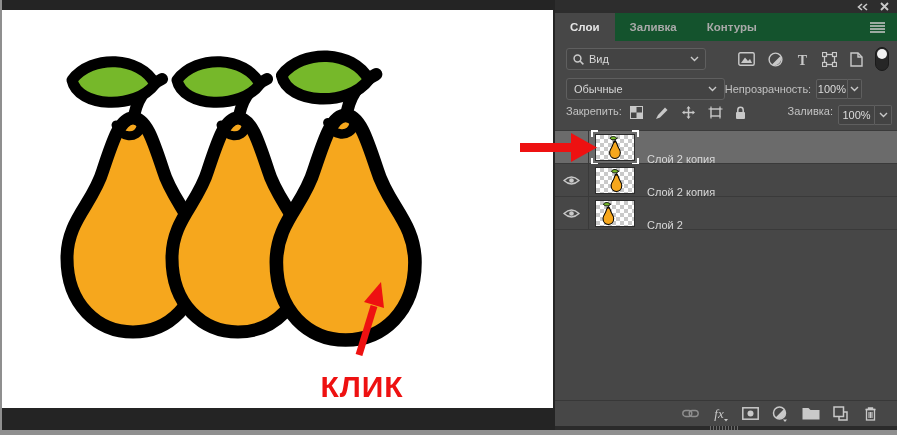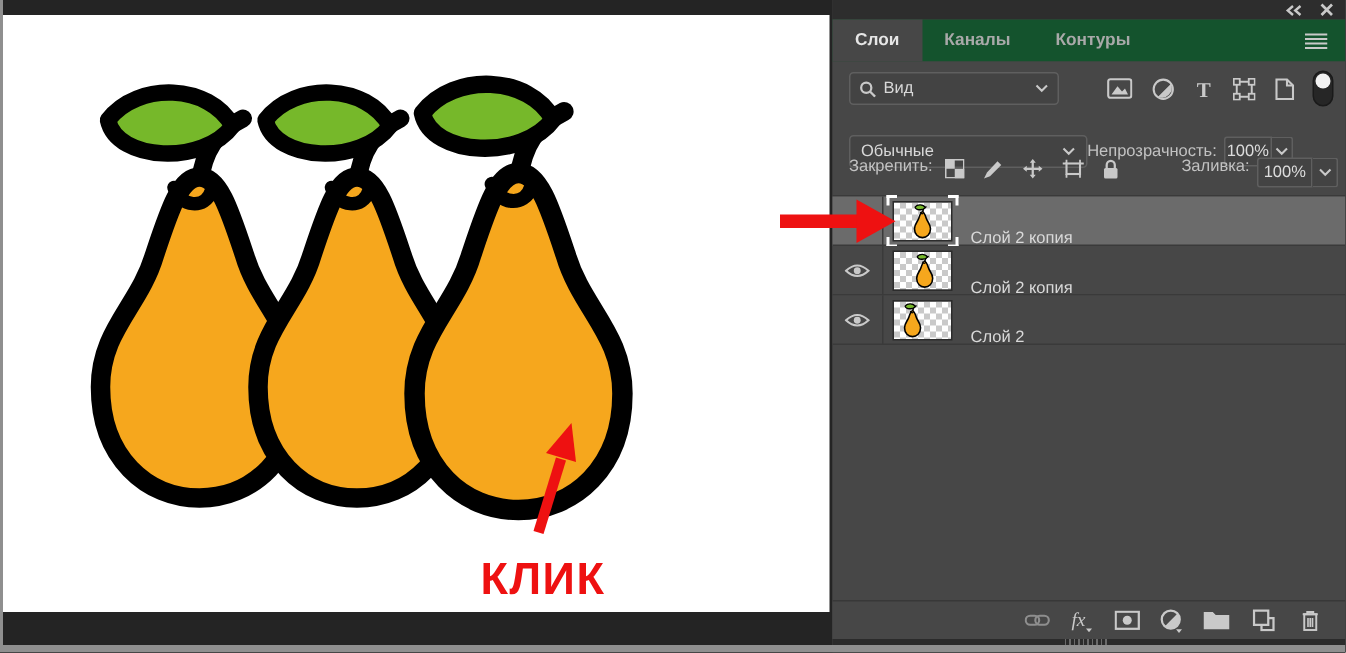--- a/index.html
+++ b/index.html
@@ -39,21 +39,21 @@
   .body { position:absolute; left:0; top:41px; width:342px; height:389px; background:#474747; }
 
   .filter-row { position:absolute; left:0; top:4px; width:342px; height:28px; display:flex; align-items:center; }
   .search-dd { margin-left:11px; width:140px; height:22px; background:#434343; border:1px solid #5f5f5f; border-radius:3px;
                display:flex; align-items:center; padding:0 6px; gap:5px; }
   .search-dd .lbl { flex:1; color:#d8d8d8; }
   .filter-icons { display:flex; align-items:center; gap:13px; margin-left:32px; }
   .toggle { margin-left:auto; margin-right:8px; position:relative; width:14px; height:24px; background:#262626; border-radius:7px; border:1px solid #1a1a1a; }
   .toggle::before { content:''; position:absolute; left:1px; top:1px; width:10px; height:10px; border-radius:50%; background:#f2f2f2; }
 
-  .blend-row { position:absolute; left:0; top:48px; width:312px; height:24px; display:flex; align-items:center; }
+  .blend-row { position:absolute; left:0; top:36px; width:312px; height:24px; display:flex; align-items:center; }
   .blend-dd { margin-left:11px; width:186px; height:22px; background:#434343; border:1px solid #5f5f5f; border-radius:3px;
               display:flex; align-items:center; padding:0 7px; }
   .blend-dd .lbl { flex:1; }
   .rlabel { color:#c2c2c2; margin-left:auto; margin-right:5px; }
   .valbox { width:37px; height:20px; background:#434343; border:1px solid #5f5f5f; border-radius:2px 0 0 2px;
             display:flex; align-items:center; justify-content:center; color:#dcdcdc; }
   .valchev { width:17px; height:20px; background:#434343; border:1px solid #5f5f5f; border-left:none; border-radius:0 2px 2px 0;
              display:flex; align-items:center; justify-content:center; margin-right:5px; }
 
   .lock-row { position:absolute; left:0; top:64px; width:342px; height:24px; display:flex; align-items:flex-start; }
@@ -72,21 +72,21 @@
   .bracket.tl { left:-4px; top:-4px;  border-left:2px solid #fff; border-top:2px solid #fff; }
   .bracket.tr { right:-4px; top:-4px; border-right:2px solid #fff; border-top:2px solid #fff; }
   .bracket.bl { left:-4px; bottom:-4px; border-left:2px solid #fff; border-bottom:2px solid #fff; }
   .bracket.br { right:-4px; bottom:-4px; border-right:2px solid #fff; border-bottom:2px solid #fff; }
   .layer-name { margin-left:12px; color:#d9d9d9;margin-top:24px; }
   .layer-name.italic { font-style:italic; }
   .row-lock { margin-left:auto; margin-right:12px; }
 
   .footer { position:absolute; left:0; top:359px; width:342px; height:26px; border-top:1px solid #383838; background:#474747;
             display:flex; align-items:center; justify-content:flex-end; gap:11px; padding-right:17px; }
-  .fbtn { display:flex; align-items:center; justify-content:flex-end; width:19px; height:19px; }
+  .fbtn { display:flex; align-items:center; justify-content:center; width:19px; height:19px; }
   .panel-bottom { position:absolute; left:0; top:385px; width:342px; height:4px; background:#2b2b2b; }
   .scroll-hatch { position:absolute; left:155px; top:0; width:28px; height:4px;
        background:repeating-linear-gradient(90deg,#6a6a6a 0 1px,#2b2b2b 1px 3px); }
 
   .ico { color:#c9c9c9; }
   .dim { opacity:.55; }
 </style>
 </head>
 <body>
 
@@ -135,21 +135,21 @@
       <svg width="9" height="9" viewBox="0 0 9 9" class="ico">
         <path d="M1,1 L8,8 M8,1 L1,8" stroke="currentColor" stroke-width="1.8"></path>
       </svg>
     </div>
 
     <div class="tabbar">
       <div class="tab active">
           <span>Слои</span>
         </div>
       <div class="tab">
-          <span>Каналы</span>
+          <span>Заливка</span>
         </div>
       <div class="tab">
           <span>Контуры</span>
         </div>
       <svg class="panel-menu ico" width="15" height="11" viewBox="0 0 15 11">
         <path d="M0,1 H15 M0,4 H15 M0,7 H15 M0,10 H15" stroke="currentColor" stroke-width="1.4"></path>
       </svg>
     </div>
 
     <div class="body">

